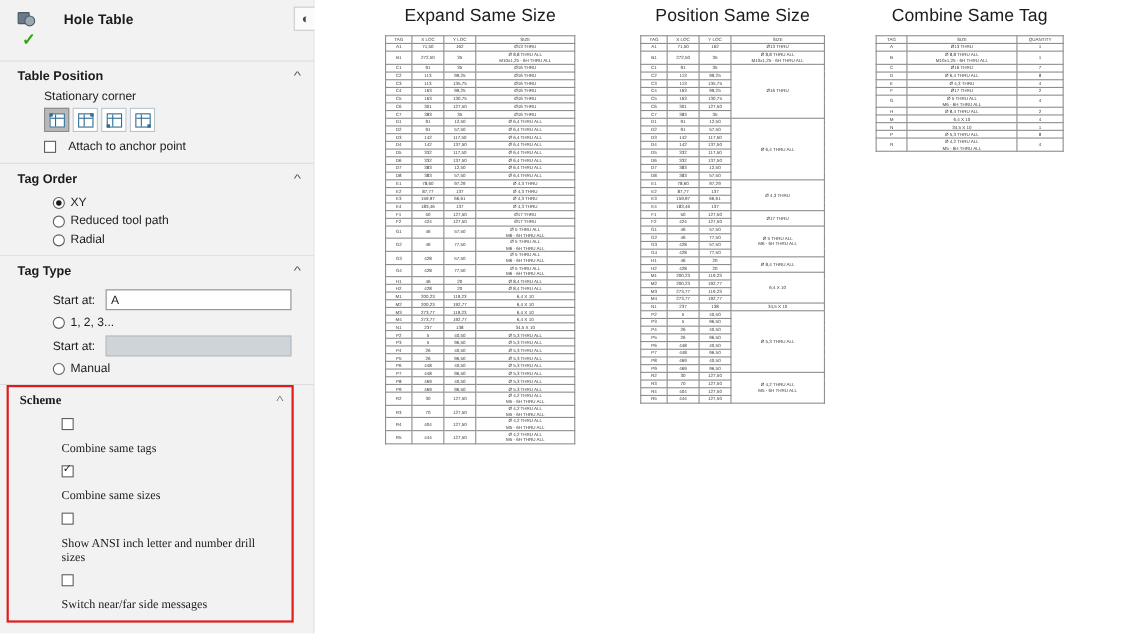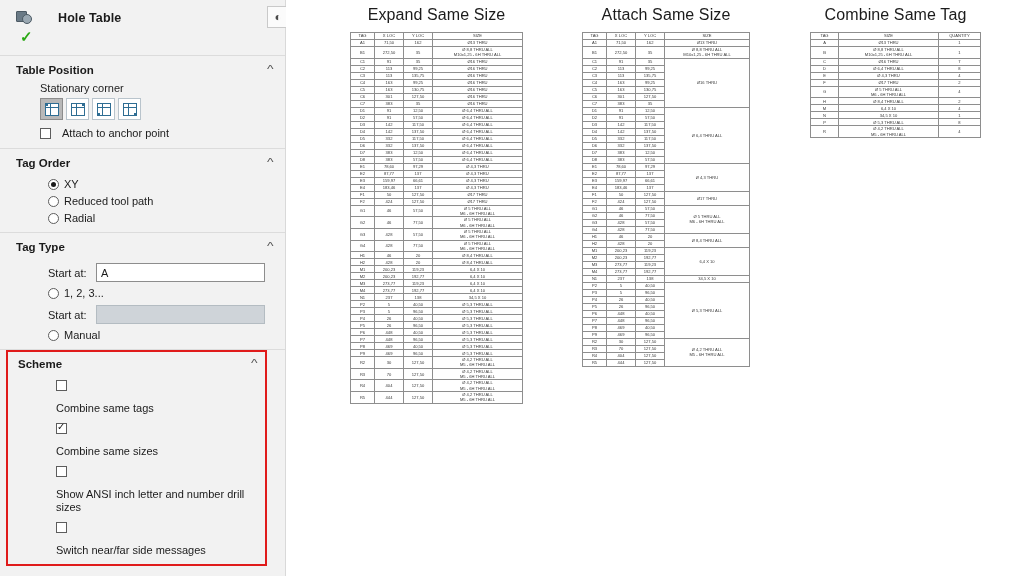--- a/index.html
+++ b/index.html
@@ -92,20 +92,21 @@
   .txt-input {
     flex:1; height:19px; border:1px solid #8d8d8d; background:#ffffff;
     font-family:"Liberation Sans", sans-serif; font-size:11px; color:#1b1b1b;
     padding:0 4px;
   }
   .txt-input.disabled { background:#cfd4d9; border-color:#b4bcc2; }
 
   .scheme-sec {
     margin:0 18px 0 6px; border:2px solid #e01b1b; background:#f2f2f2;
     padding-bottom:7px;
+    font-family:Liberation Serif, serif;
   }
   .scheme-sec .sec-head { padding:6px 8px 2px 10px; }
   .scheme-sec .chk-row { padding-left:48px; padding-right:14px;flex-direction:column; }
 
   
   .tables { position:absolute; left:286px; top:0; right:0; bottom:0; background:#fff; }
   .tbl-block { position:absolute; }
   .tbl-title {
     font-size:16px; color:#1b1b1b; text-align:center;
     margin-bottom:8px; letter-spacing:.1px; white-space:nowrap;
@@ -567,21 +568,21 @@
             <td>444</td>
             <td>127,50</td>
             <td class="sz sub multi">Ø 4,2 THRU ALL
 M5 - 6H THRU ALL</td>
           </tr>
         </tbody>
     </table>
   </div>
 
   <div class="tbl-block" style="left:296px; top:6px;">
-    <div class="tbl-title">Attach Same Size</div>
+    <div class="tbl-title">Position Same Size</div>
     <table class="ht t2">
       <colgroup>
           <col class="c-tag">
           <col class="c-x">
           <col class="c-y">
           <col class="c-sz">
         </colgroup>
       <thead>
           <tr id="t2head">
             <td>TAG</td>
@@ -833,21 +834,21 @@
           </tr>
           <tr>
             <td>R5</td>
             <td>444</td>
             <td>127,50</td>
           </tr>
         </tbody>
     </table>
   </div>
 
-  <div class="tbl-block" style="left:524px; top:6px;">
+  <div class="tbl-block" style="left:510px; top:6px;">
     <div class="tbl-title">Combine Same Tag</div>
     <table class="ht t3">
       <colgroup>
           <col class="c-tag">
           <col class="c-sz">
           <col class="c-qty">
         </colgroup>
       <thead>
           <tr id="t3head">
             <td>TAG</td>

